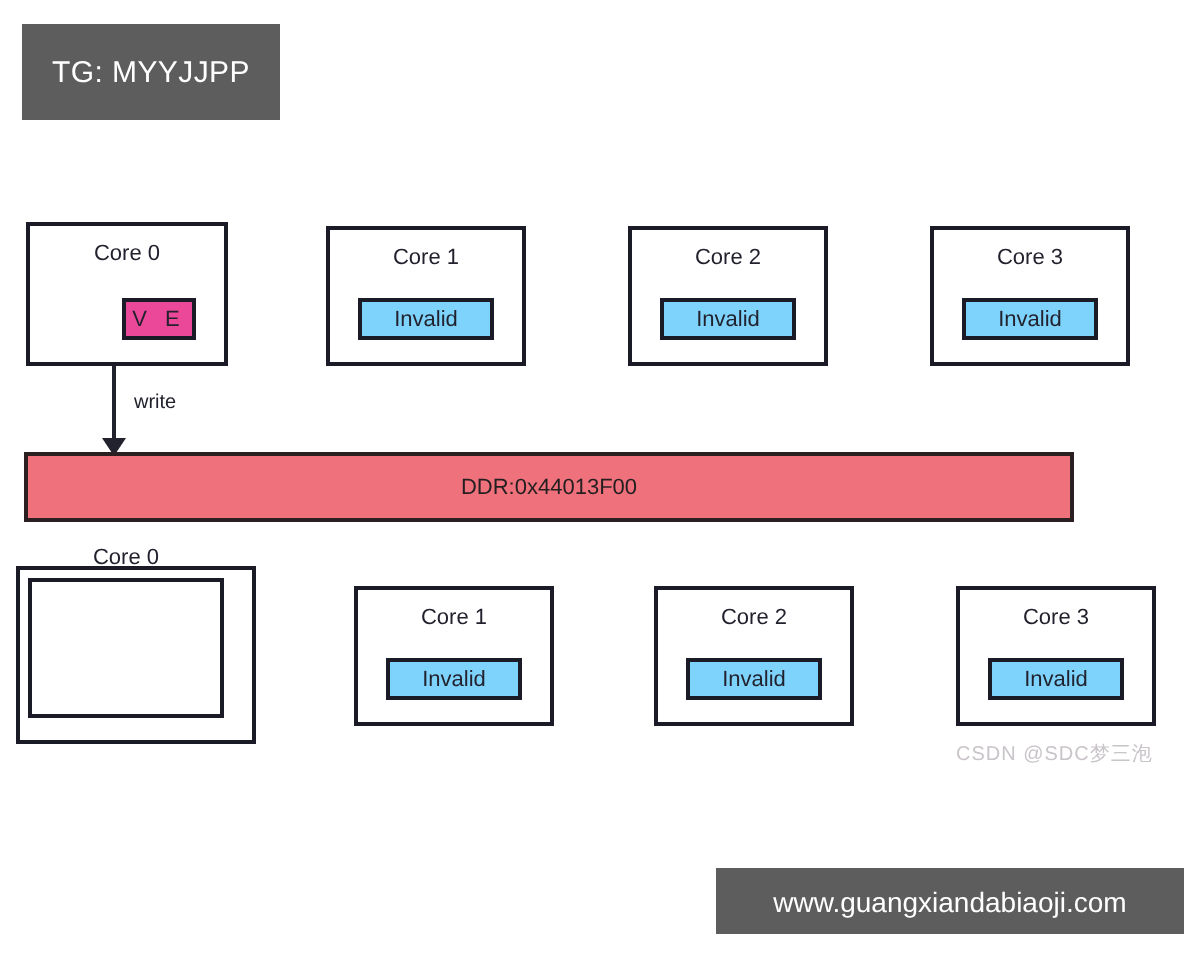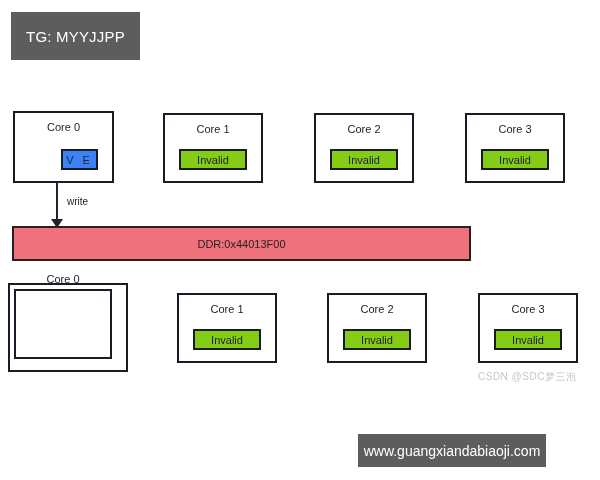--- a/index.html
+++ b/index.html
@@ -55,48 +55,48 @@
     white-space: nowrap;
   }
   .state-box {
     position: absolute;
     left: 14px;
     right: 14px;
     bottom: 11px;
     height: 21px;
     border: 2px solid #1b1b28;
     box-sizing: border-box;
-    background: #84cc16;
+    background: #7dd3fc;
     display: flex;
     align-items: center;
     justify-content: center;
     font-size: 11px;
     color: #22222e;
     white-space: nowrap;
   }
   .state-box.valid {
-    background: #3b82f6;
+    background: #ec4899;
     letter-spacing: 3px;
     margin-left: 32px;
   }
 
   
   .core-shadow {
     position: absolute;
     background: #ffffff;
     border: 2px solid #1b1b28;
     box-sizing: border-box;
   }
 
   
   .ddr-bar {
     position: absolute;
     left: 12px;
     top: 226px;
-    width: 459px;
+    width: 525px;
     height: 35px;
     background: #ef717c;
     border: 2px solid #2b1f22;
     box-sizing: border-box;
     display: flex;
     align-items: center;
     justify-content: center;
     font-size: 11px;
     color: #231f20;
     white-space: nowrap;
@@ -141,21 +141,21 @@
     white-space: nowrap;
     user-select: none;
     margin-top: 12px;
   }
 
   
   .footer-bar {
     position: absolute;
     left: 358px;
     top: 434px;
-    width: 188px;
+    width: 234px;
     height: 33px;
     background: #5d5d5d;
     color: #ffffff;
     font-size: 14px;
     display: flex;
     align-items: center;
     justify-content: center;
     white-space: nowrap;
   }
 </style>

